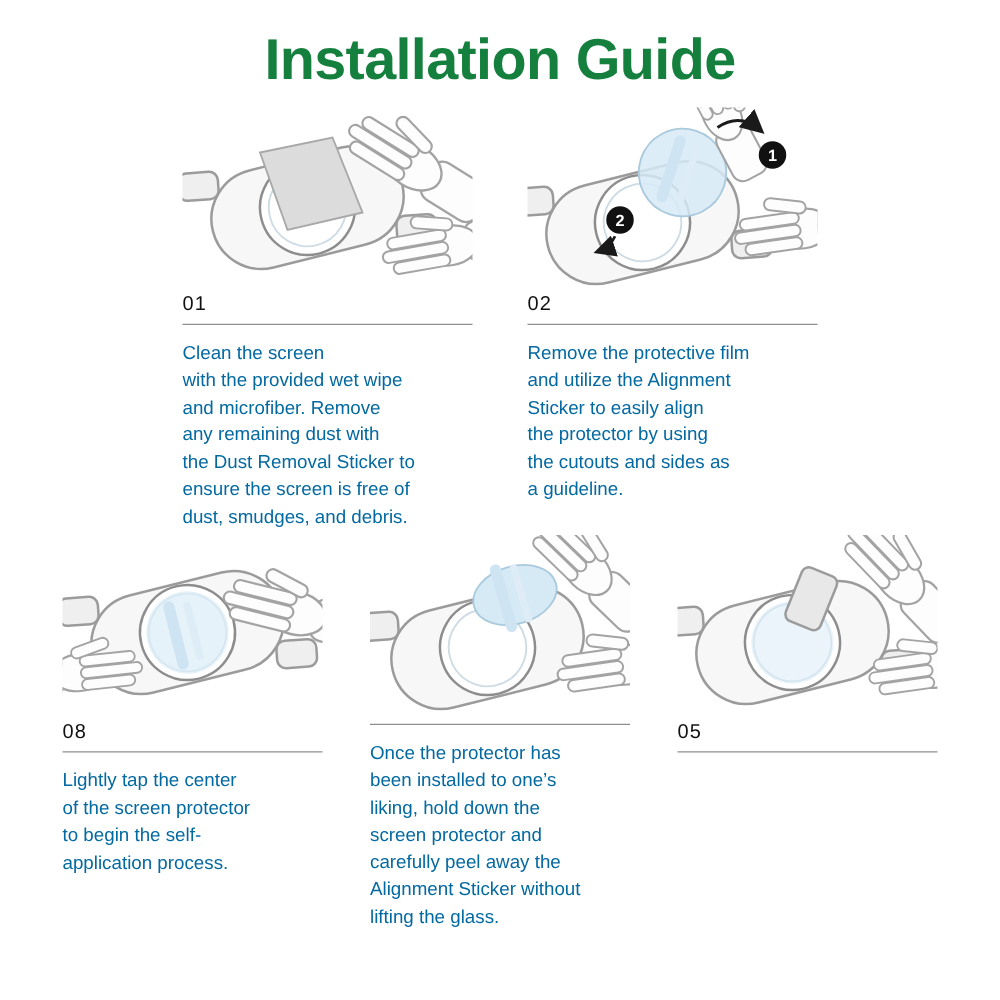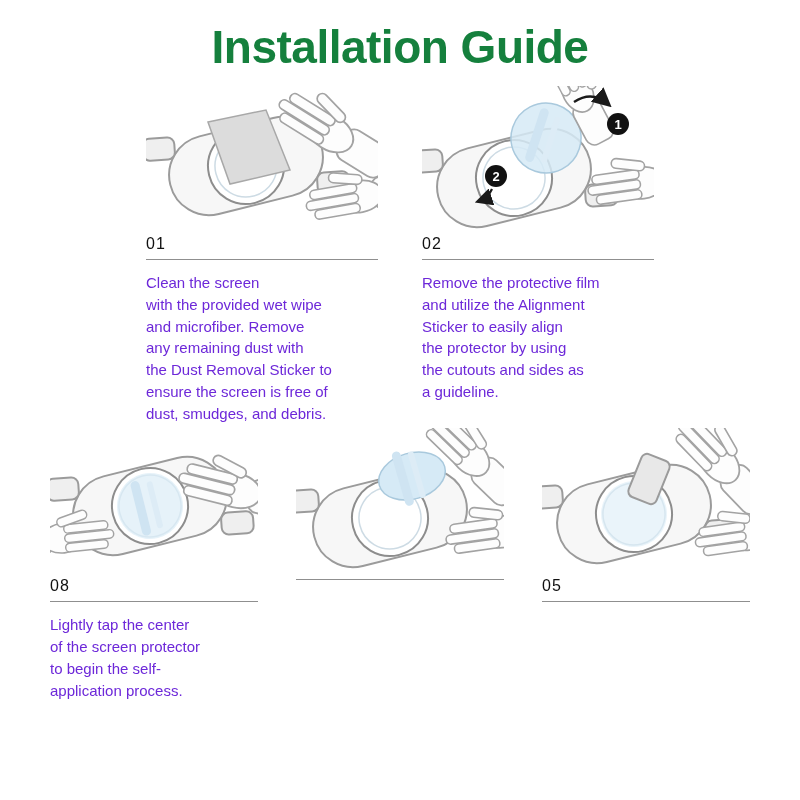--- a/index.html
+++ b/index.html
@@ -33,21 +33,21 @@
   }
   .rule {
     border:none;
     border-top:1.6px solid #8f8f8f;
     margin:6px 0 12px 0;
   }
   .desc {
     font-size:15px;
     line-height:1.45;
     white-space:pre-line;
-    color:#6d28d9;
+    color:#0369a1;
   }
   .hidden-defs { position:absolute; width:0; height:0; overflow:hidden; }
 </style>
 </head>
 <body>
 
 <svg class="hidden-defs" aria-hidden="true">
   <defs>
     <g id="watchbody">
       <rect x="-78" y="-40" width="156" height="80" rx="40" fill="#f7f7f7" stroke="#9b9b9b" stroke-width="2"></rect>
@@ -158,20 +158,27 @@
           <use href="#watchbody" transform="translate(94,90) rotate(-14)"></use>
           <g transform="translate(116,48) rotate(-16)">
             <ellipse rx="34" ry="23" fill="#d6eaf6" stroke="#a9c9dd" stroke-width="1.5"></ellipse>
             <use href="#filmstripes"></use>
           </g>
           <use href="#hand" transform="translate(164,18) rotate(44) scale(0.88)"></use>
           <use href="#hand" transform="translate(190,105) rotate(-8) scale(0.88)"></use>
         </svg>
       </div>
       <hr class="rule">
+      <div class="desc">Once the protector has
+been installed to one’s
+liking, hold down the
+screen protector and
+carefully peel away the
+Alignment Sticker without
+lifting the glass.</div>
     </div>
 
     <div class="step">
       <div class="illus">
         <svg viewBox="0 0 208 145">
           <use href="#watchbody" transform="translate(92,86) rotate(-14)"></use>
           <g transform="translate(92,86) rotate(-14)">
             <circle r="33" fill="#dcecf7" fill-opacity="0.6"></circle>
           </g>
           <rect x="92" y="28" width="30" height="46" rx="6" fill="#e8e8e8" stroke="#9b9b9b" stroke-width="2" transform="rotate(22 107 51)"></rect>

